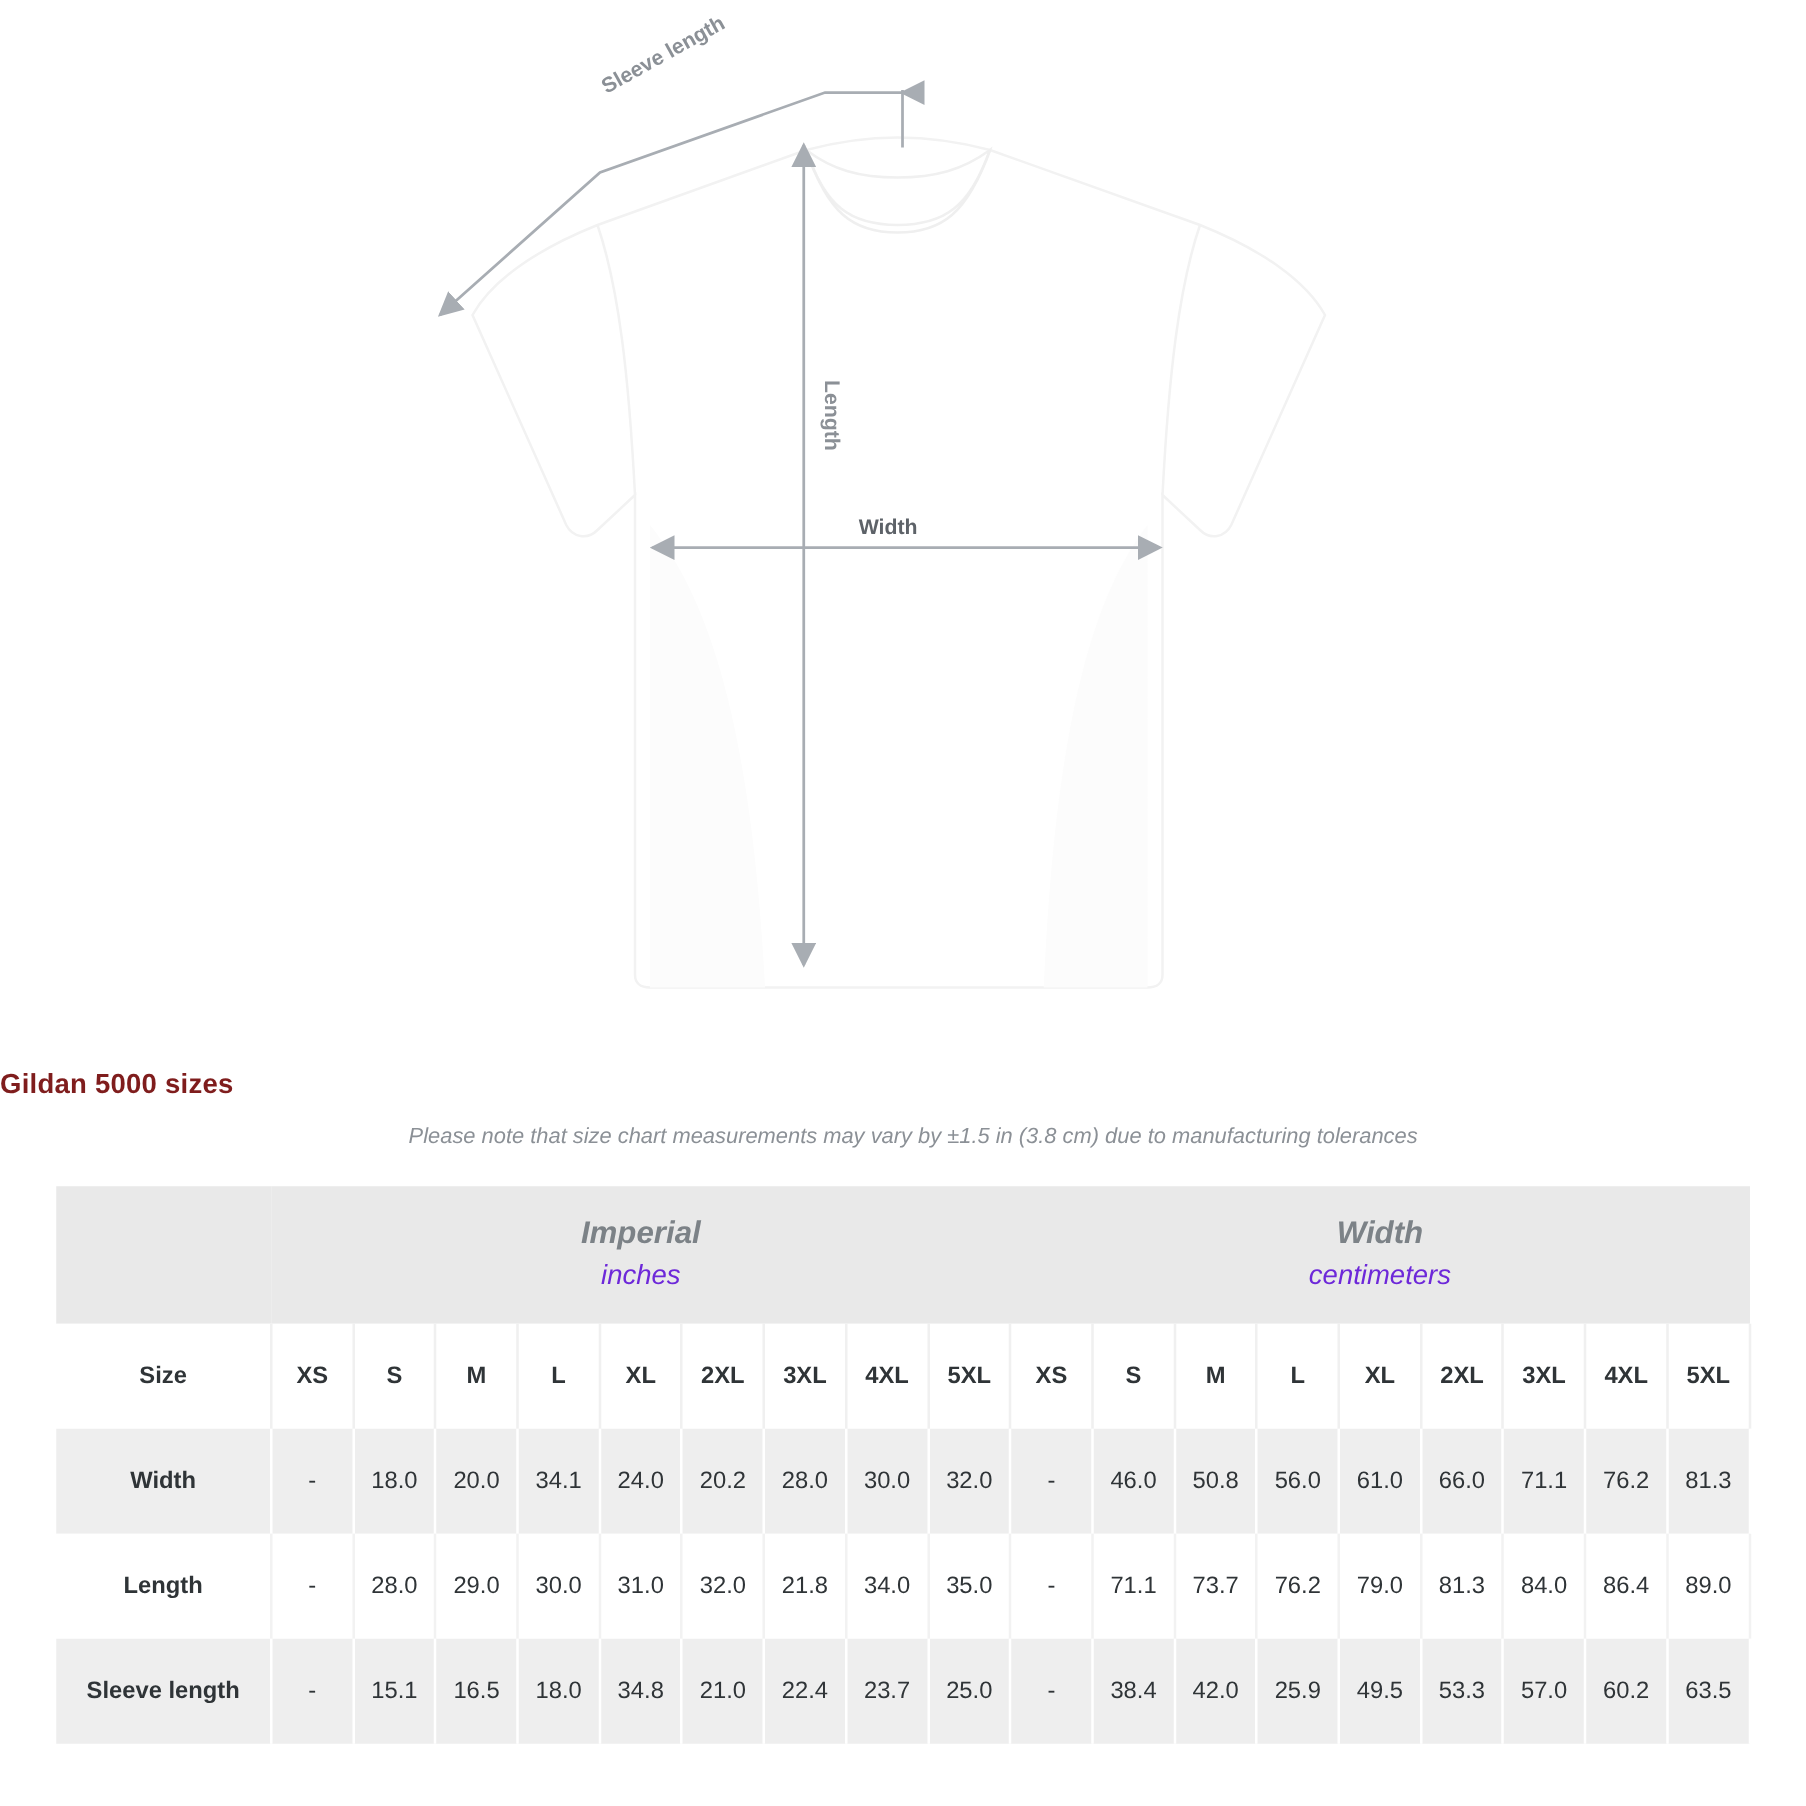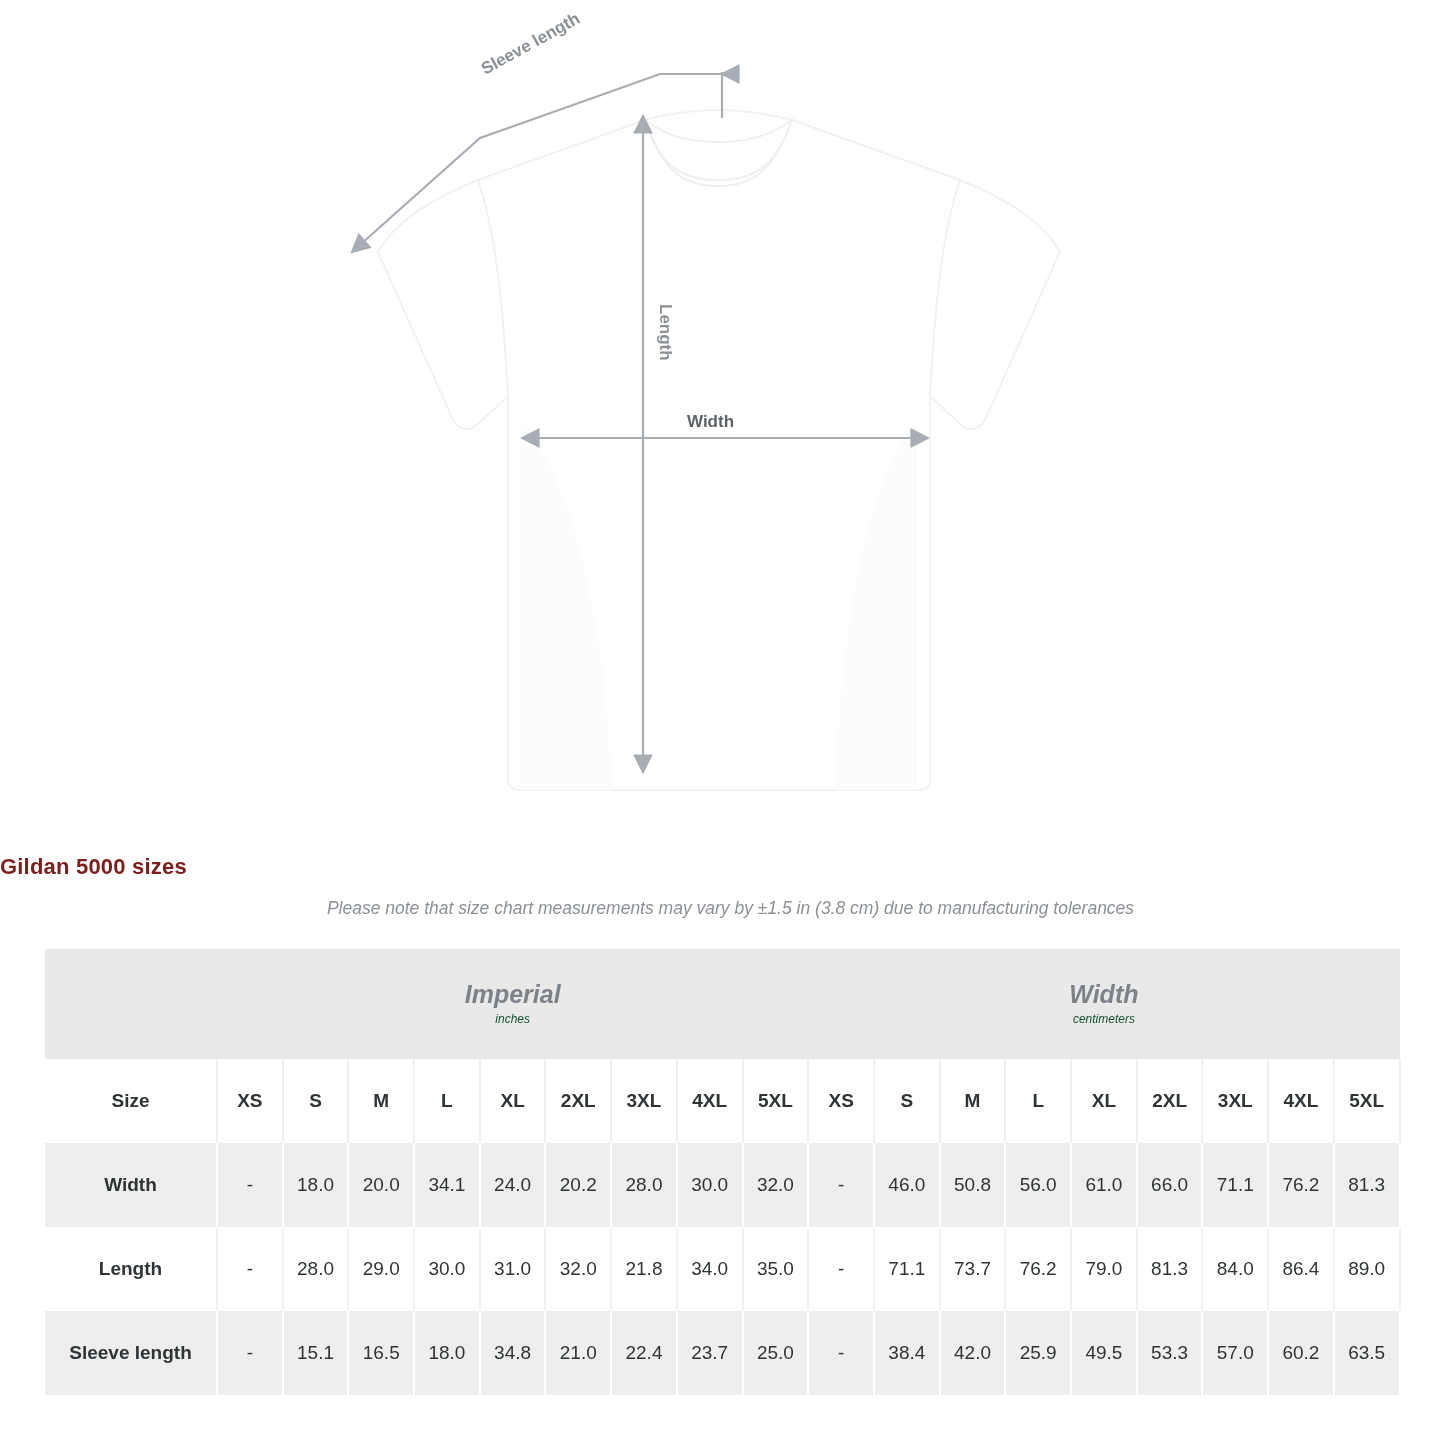--- a/index.html
+++ b/index.html
@@ -65,23 +65,23 @@
     margin-top: 13px;
   }
   .unit-head .u-main {
     font-size: 25px;
     font-style: italic;
     font-weight: bold;
     color: #7c8287;
     line-height: 1.25;
   }
   .unit-head .u-sub {
-    font-size: 12px;
+    font-size: 22px;
     font-style: italic;
-    color: #14532d;
+    color: #6d28d9;
     line-height: 1.6;
   }
   tr.head-row td {
     background: #ffffff;
     height: 84px;
     text-align: center;
     font-size: 19px;
     font-weight: bold;
     color: #2f3437;
     border-right: 2px solid #f0f0f0;

